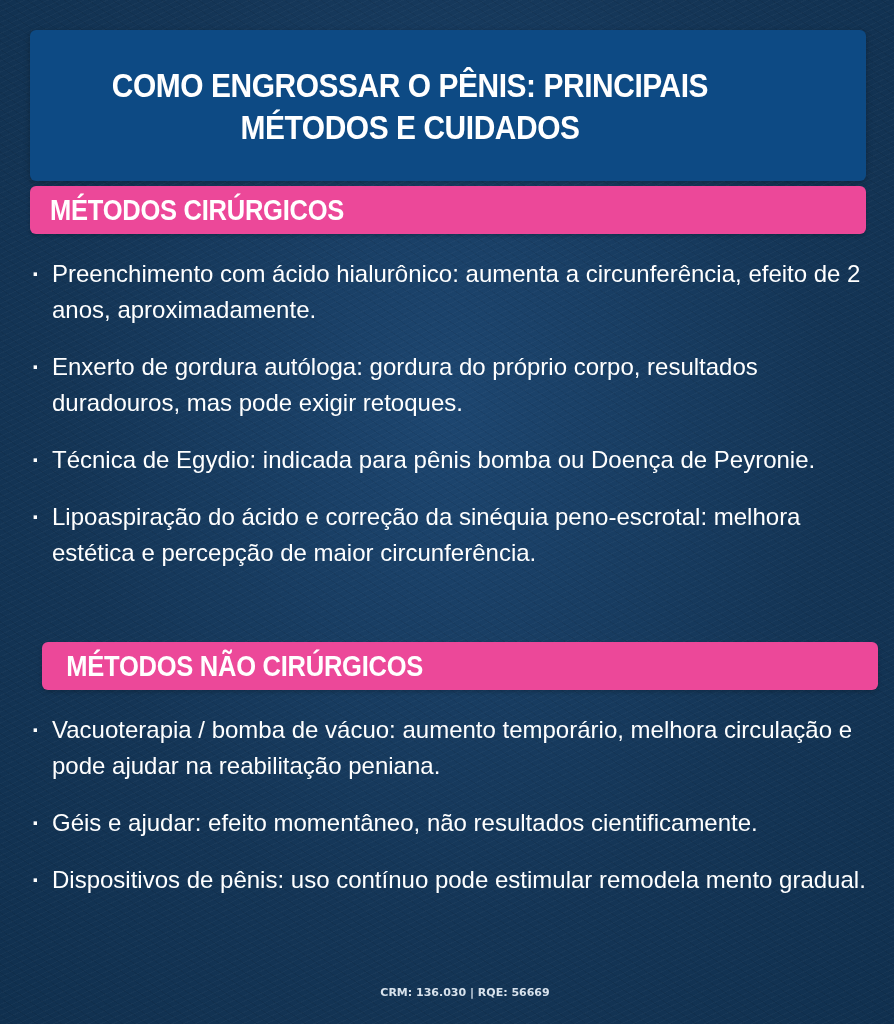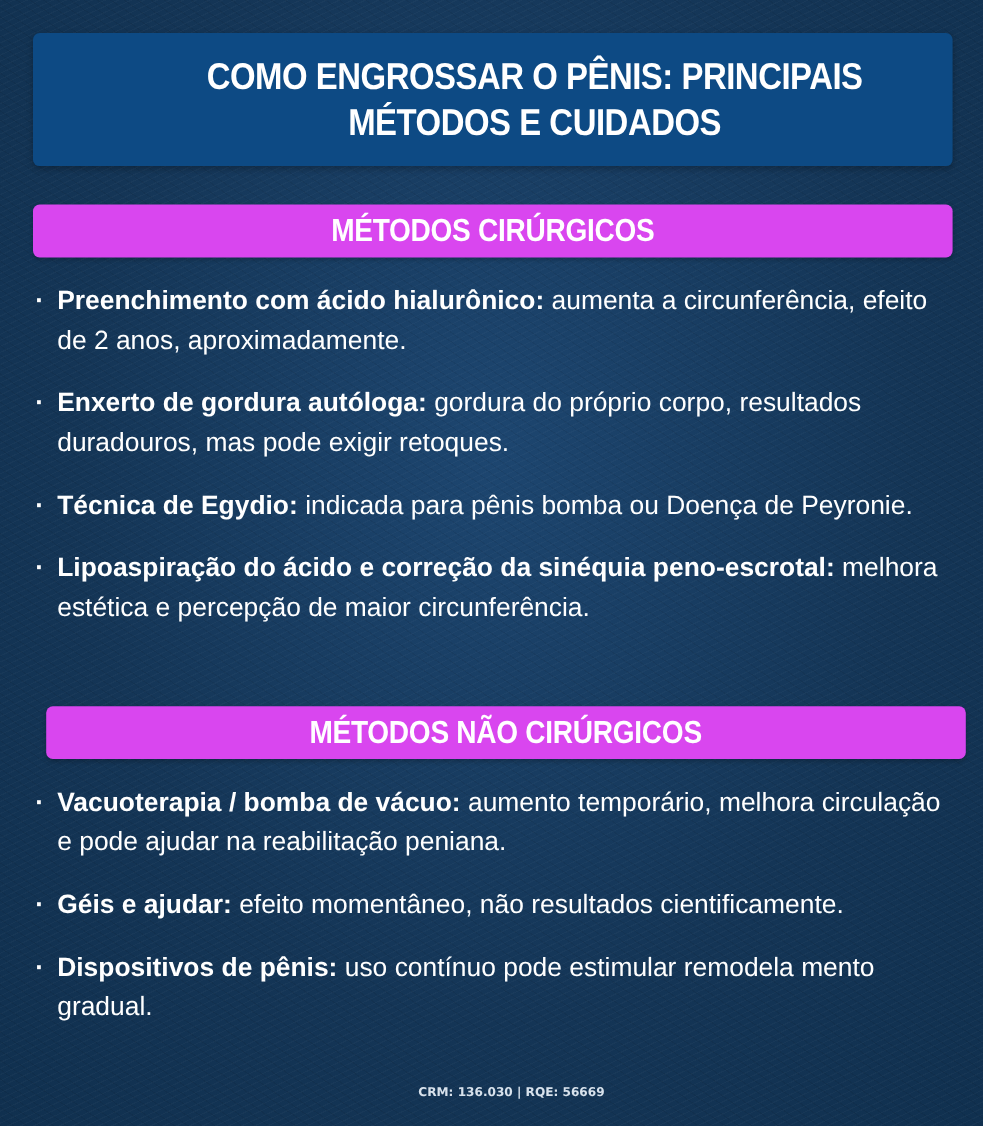--- a/index.html
+++ b/index.html
@@ -10,44 +10,44 @@
       background-color: #163a5e;
       background-image:
         repeating-linear-gradient(155deg, rgba(255,255,255,0.025) 0px, rgba(255,255,255,0.025) 1px, transparent 1px, transparent 5px),
         repeating-linear-gradient(35deg, rgba(0,0,0,0.06) 0px, rgba(0,0,0,0.06) 1px, transparent 1px, transparent 7px),
         radial-gradient(ellipse at 50% 40%, #1d4670 0%, #143556 60%, #10304f 100%);
       position: relative;
     }
     .title-box {
       position: absolute;
       left: 30px; top: 30px;
-      width: 836px; height: 121px;
+      width: 836px; height: 151px;
       background: #0d4a84;
       border-radius: 6px;
-      display: flex; align-items: center; justify-content: flex-end;
+      display: flex; align-items: center; justify-content: flex-start;
       text-align: center;
       box-shadow: 0 2px 6px rgba(0,0,0,0.25);
     }
     .title-box h1 {
       font-family: "Liberation Sans", sans-serif;
       font-weight: bold;
       font-size: 34px;
       line-height: 42px;
       letter-spacing: -0.5px;
       transform: scaleX(0.88);
       color: #ffffff;
       width: 760px;
     }
     .section-header {
       position: absolute;
       left: 30px;
       width: 836px; height: 48px;
-      background: #d946ef;
+      background: #ec4899;
       border-radius: 6px;
-      display: flex; align-items: center; justify-content: center;
+      display: flex; align-items: center; 
       box-shadow: 0 2px 4px rgba(0,0,0,0.2);
     }
     .section-header span {
       font-family: "Liberation Sans", sans-serif;
       font-weight: bold;
       font-size: 29px;
       letter-spacing: -0.3px;
       transform: scaleX(0.88);
       display: inline-block;
       color: #ffffff;
@@ -64,21 +64,21 @@
       font-size: 24px;
       line-height: 36px;
       color: #ffffff;
       margin-bottom: 21px;
     }
     .list li .bullet {
       position: absolute;
       left: 2px; top: 0;
       font-weight: bold;
     }
-    .list li .term { font-weight: bold; }
+    .list li .term { font-weight: normal; }
     .list li .desc { font-weight: normal; }
     .footer {
       position: absolute;
       left: 0; right: 0;
       top: 986px;
       text-align: center;
       font-family: "DejaVu Sans", sans-serif;
       font-size: 11px;
       font-weight: bold;
       color: #d8e2ec;

